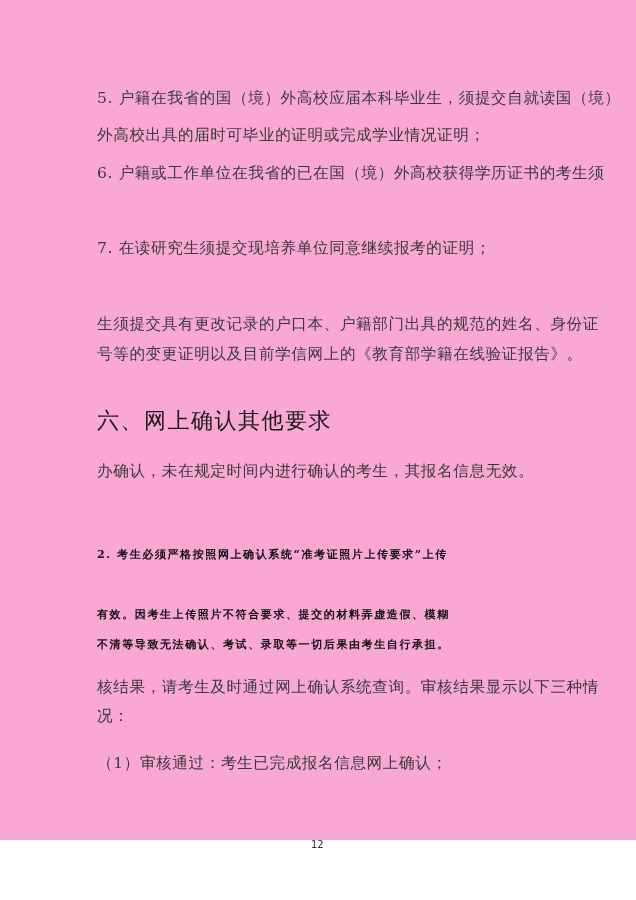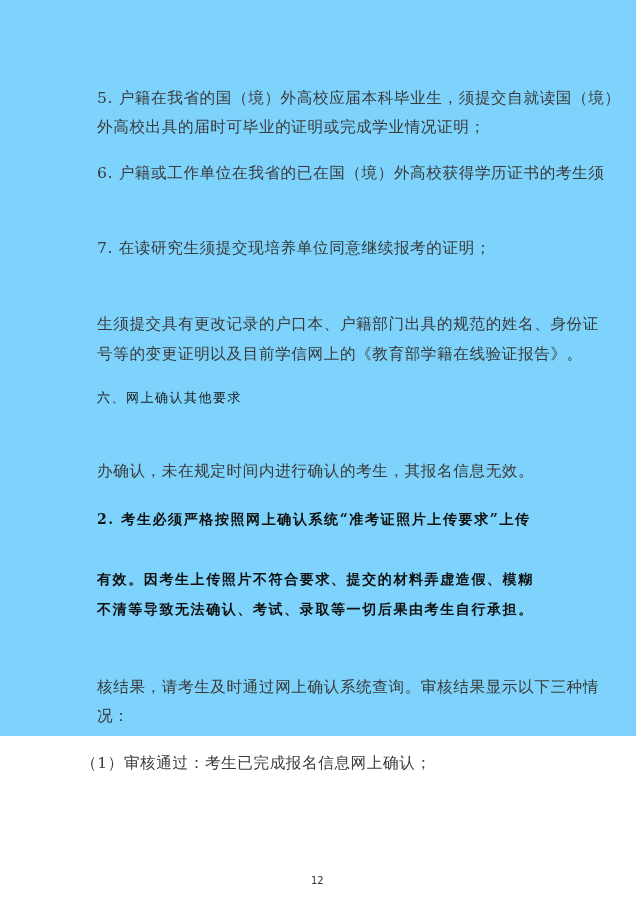--- a/index.html
+++ b/index.html
@@ -1,30 +1,30 @@
 <!DOCTYPE html>
 <html><head>
 <meta charset="utf-8">
 <style>
   html, body { margin:0; padding:0; background:#ffffff; }
   body { width:636px; height:900px; position:relative; overflow:hidden; font-family:"DejaVu Serif", serif; color:#333; }
-  .page { position:absolute; left:0; top:0; width:636px; height:736px; background:#7dd3fc; }
+  .page { position:absolute; left:0; top:0; width:636px; height:840px; background:#f9a8d4; }
   .line { position:absolute; left:97px; white-space:nowrap; font-size:15.6px; line-height:20px; letter-spacing:0.6px; color:#3a3a3a; transform:translateY(-10px); }
-  .line.bold { color:#111; font-weight:bold; letter-spacing:1.6px; font-size:14px; }
-  .line.heading { color:#1a1a1a; font-size:13px; letter-spacing:1.5px; }
-  .line.indent { left:81px; }
-  .pagenum { position:absolute; left:311px; top:839px; font-size:10px; color:#333; font-family:"DejaVu Sans", sans-serif;margin-top:36px; }
+  .line.bold { color:#111; font-weight:bold; letter-spacing:1.6px; font-size:11px;margin-top:36px; }
+  .line.heading { color:#1a1a1a; font-size:22px; letter-spacing:1.5px;margin-top:23px; }
+  .line.indent { left:97px; }
+  .pagenum { position:absolute; left:311px; top:839px; font-size:10px; color:#333; font-family:"DejaVu Sans", sans-serif; }
 </style>
 </head>
 <body>
 
 <div class="page">
 
   <div class="line" style="top:98px">5. 户籍在我省的国（境）外高校应届本科毕业生，须提交自就读国（境）</div>
-  <div class="line" style="top:127px">外高校出具的届时可毕业的证明或完成学业情况证明；</div>
+  <div class="line" style="top:135px">外高校出具的届时可毕业的证明或完成学业情况证明；</div>
 
   <div class="line" style="top:173px">6. 户籍或工作单位在我省的已在国（境）外高校获得学历证书的考生须</div>
 
   <div class="line" style="top:248px">7. 在读研究生须提交现培养单位同意继续报考的证明；</div>
 
   <div class="line" style="top:354px">号等的变更证明以及目前学信网上的《教育部学籍在线验证报告》。</div>
   <div class="line" style="top:324px">生须提交具有更改记录的户口本、户籍部门出具的规范的姓名、身份证</div>
 
   <div class="line heading" style="top:398px">六、网上确认其他要求</div>
 

